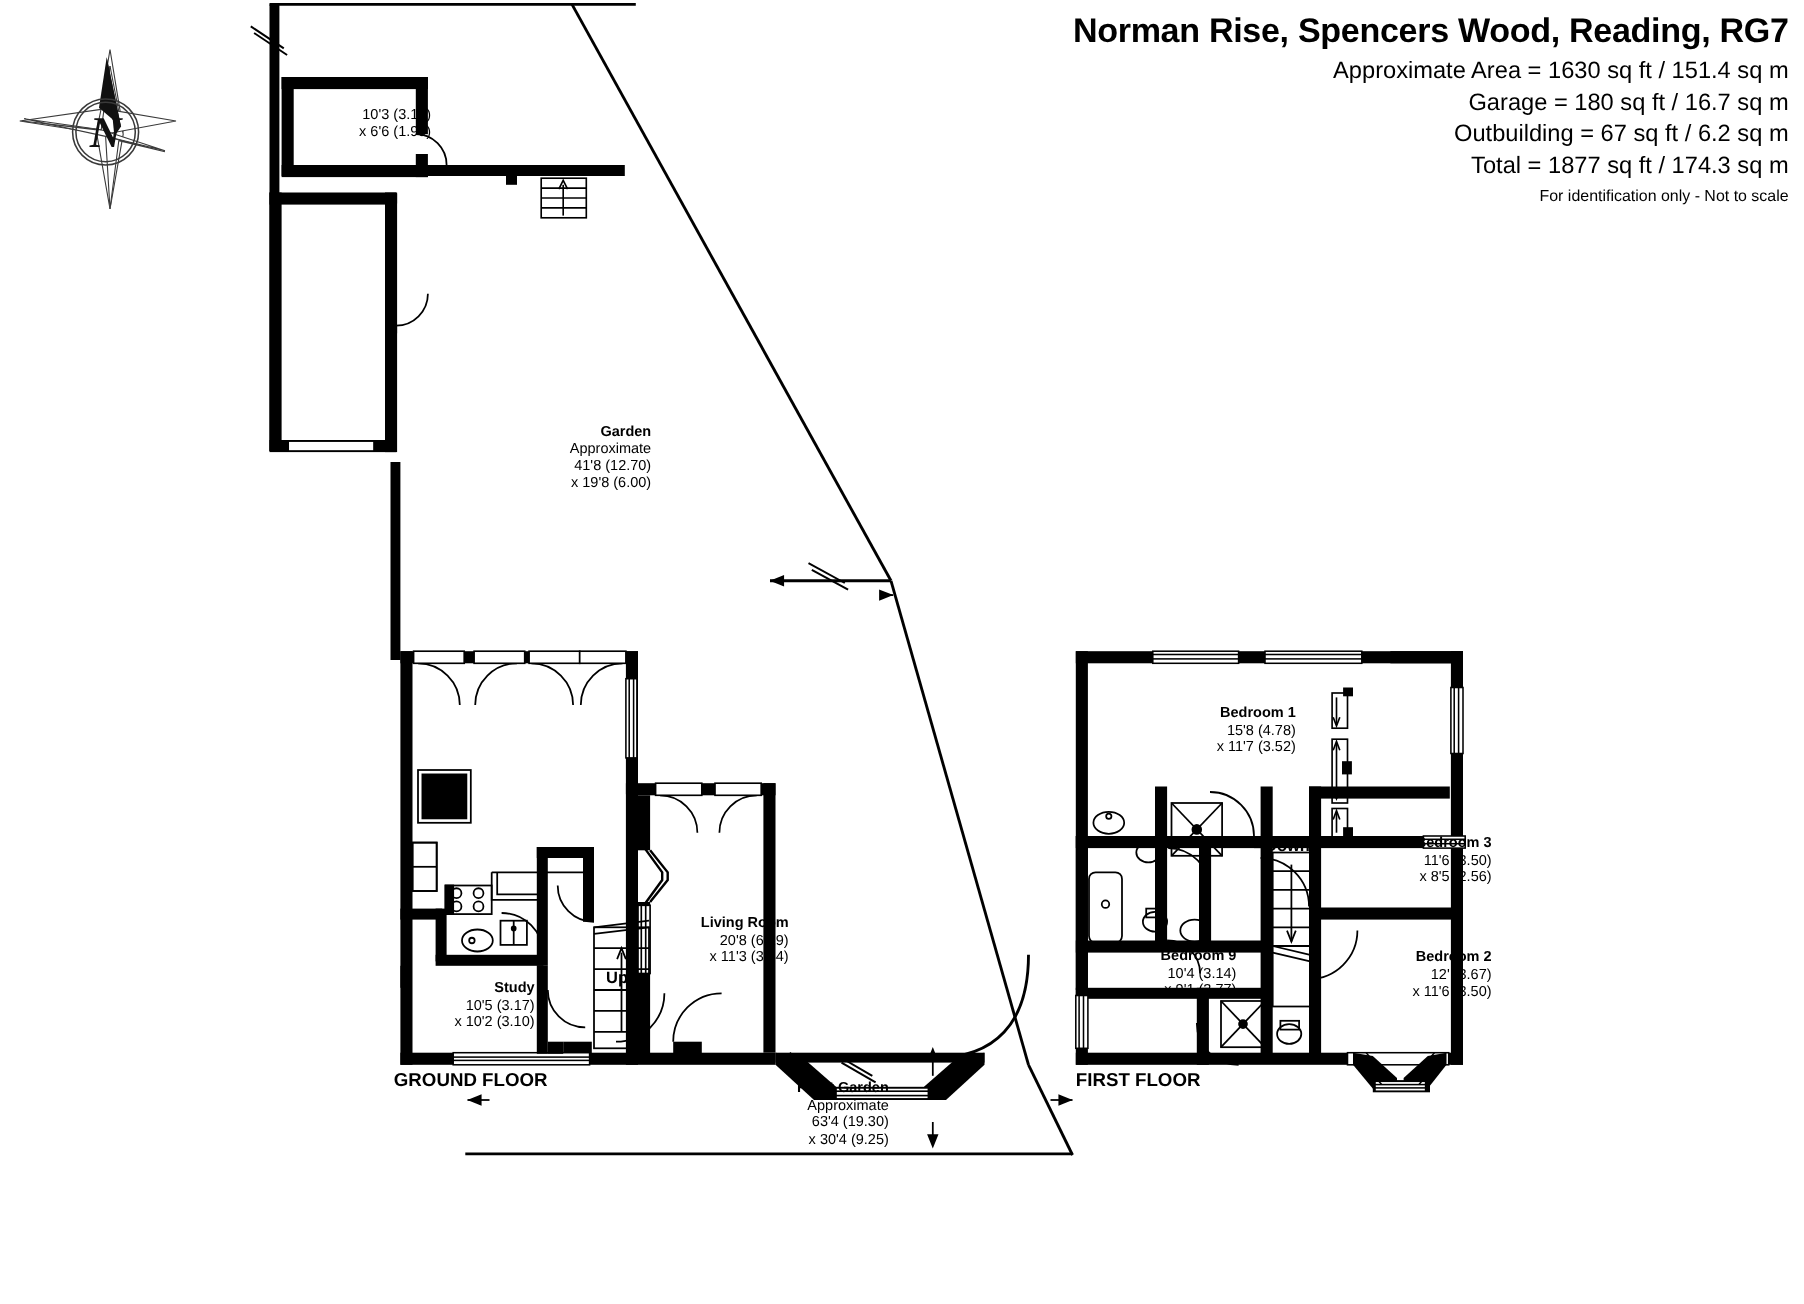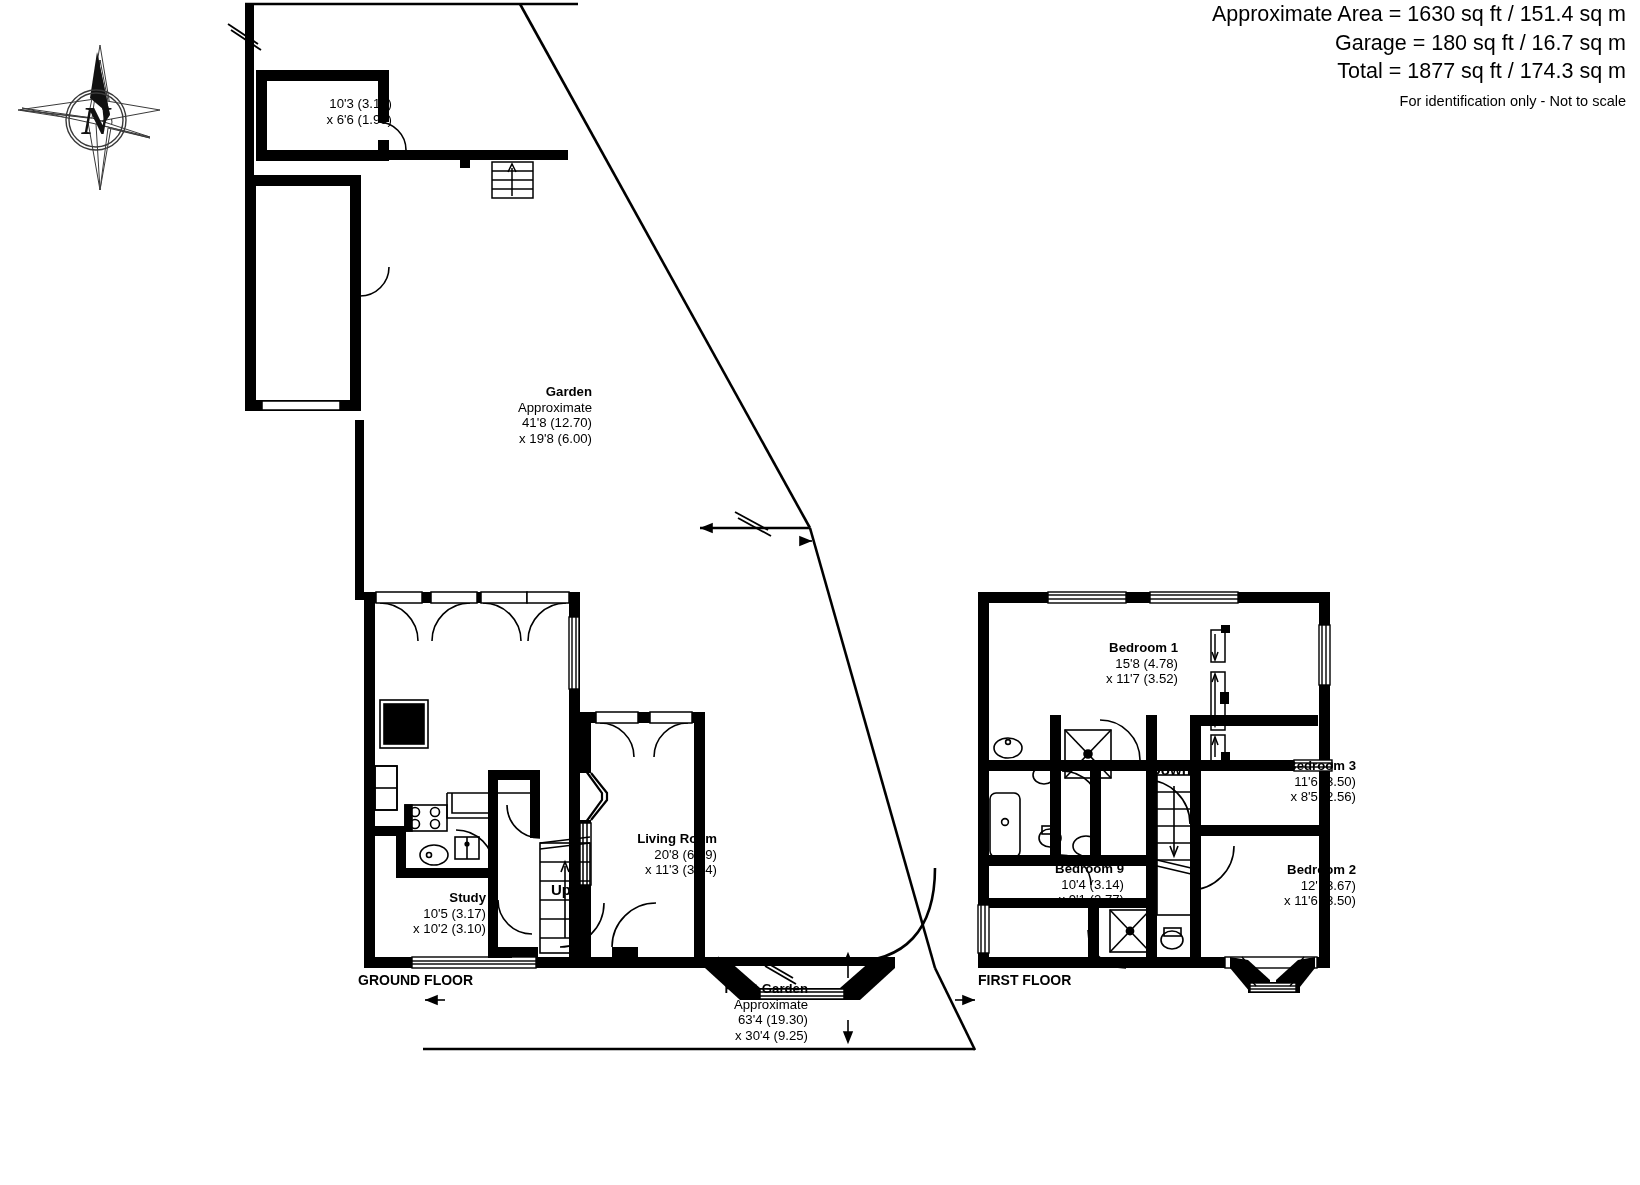--- a/index.html
+++ b/index.html
@@ -15,34 +15,36 @@
   .area-line{font-size:21.5px;line-height:28.5px;white-space:nowrap;}
   #disclaimer{font-size:14.5px;line-height:24px;padding-top:3px;}
 
   
   #floorplan-svg{position:absolute;left:0;top:0;width:1640px;height:1185px;}
 
   
   .room-label{position:absolute;text-align:right;line-height:15.5px;
               font-size:13.2px;white-space:nowrap;}
   .room-label .rl-name{font-weight:bold;}
-  .floor-label{position:absolute;font-size:14px;font-weight:bold;white-space:nowrap;}
+  .floor-label{position:absolute;font-size:17px;font-weight:bold;white-space:nowrap;}
   .stair-label{position:absolute;font-size:15px;font-weight:bold;white-space:nowrap;}
 
   
   #footer{position:absolute;left:0;top:1062px;width:1640px;height:123px;}
 </style>
 </head>
 <body>
 
 <div class="plan-root">
 
   <div id="header-block">
+    <div id="plan-title">Norman Rise, Spencers Wood, Reading, RG7</div>
     <div class="area-line">Approximate Area = 1630 sq ft / 151.4 sq m</div>
     <div class="area-line">Garage = 180 sq ft / 16.7 sq m</div>
+    <div class="area-line">Outbuilding = 67 sq ft / 6.2 sq m</div>
     <div class="area-line">Total = 1877 sq ft / 174.3 sq m</div>
     <div id="disclaimer">For identification only - Not to scale</div>
   </div>
 
   <svg id="floorplan-svg" viewBox="0 0 1640 1185">
 
     <g>
 
       <path d="M100 45 L112 118 L100 185 L88 118 Z" fill="#ffffff" stroke="#3a3a3a" stroke-width="1"></path>
       <path d="M100 190 L112 122 L100 60 L88 122 Z" fill="#ffffff" stroke="#3a3a3a" stroke-width="1"></path>

